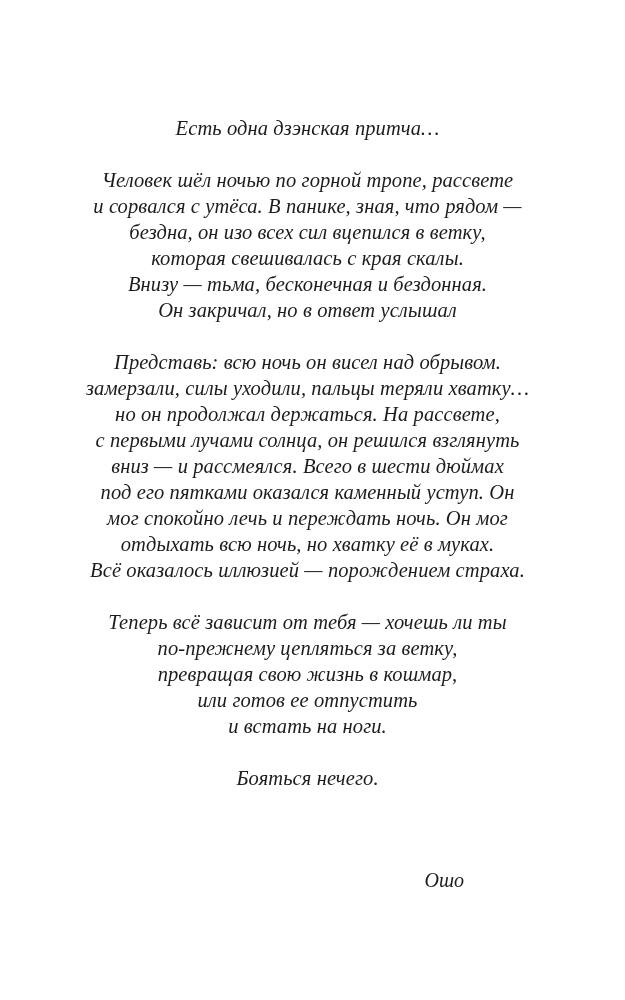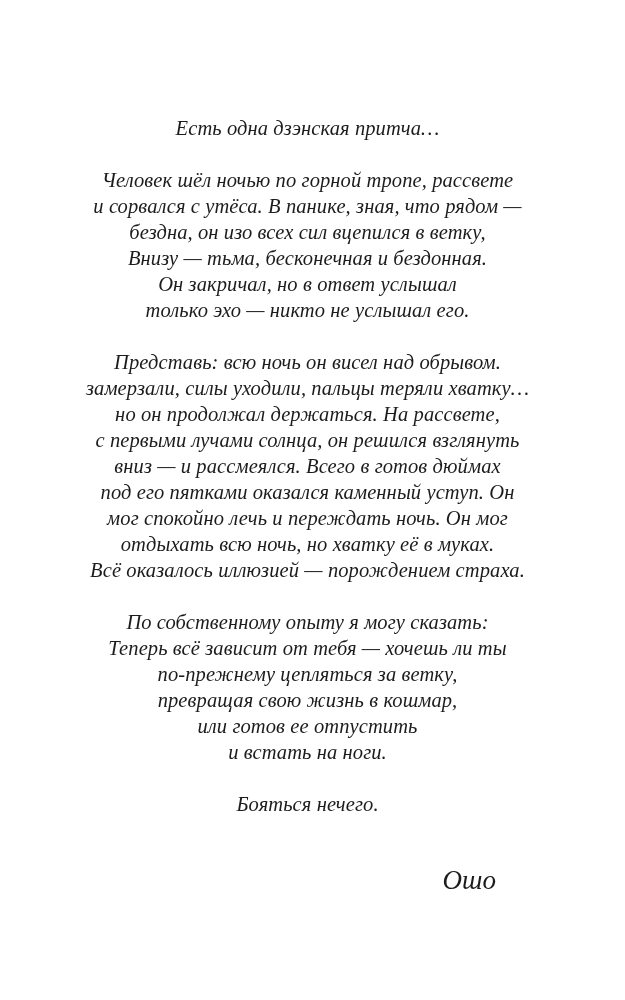--- a/index.html
+++ b/index.html
@@ -40,61 +40,60 @@
       white-space: nowrap;
       height: 26px;
     }
     .blank {
       display: block;
       height: 26px;
     }
     .signature {
       position: absolute;
       top: 867px;
-      right: 64px;
+      right: 96px;
       font-family: "Liberation Serif", "DejaVu Serif", serif;
       font-style: italic;
-      font-size: 27px;
+      font-size: 20px;
       line-height: 26px;
       text-align: right;
     }
   </style>
 </head>
 <body>
 
 <div class="page">
   <div class="text-block">
     <span class="line">Есть одна дзэнская притча…</span>
     <span class="blank"></span>
 
     <div>
       <span class="line">Человек шёл ночью по горной тропе, рассвете</span>
       <span class="line">и сорвался с утёса. В панике, зная, что рядом —</span>
       <span class="line">бездна, он изо всех сил вцепился в ветку,</span>
+      <span class="line">которая свешивалась с края скалы.</span>
       <span class="line">Внизу — тьма, бесконечная и бездонная.</span>
       <span class="line">Он закричал, но в ответ услышал</span>
-      <span class="line">только эхо — никто не услышал его.</span>
     </div>
     <span class="blank"></span>
 
     <div>
       <span class="line">Представь: всю ночь он висел над обрывом.</span>
       <span class="line">замерзали, силы уходили, пальцы теряли хватку…</span>
       <span class="line">но он продолжал держаться. На рассвете,</span>
       <span class="line">с первыми лучами солнца, он решился взглянуть</span>
-      <span class="line">вниз — и рассмеялся. Всего в готов дюймах</span>
+      <span class="line">вниз — и рассмеялся. Всего в шести дюймах</span>
       <span class="line">под его пятками оказался каменный уступ. Он</span>
       <span class="line">мог спокойно лечь и переждать ночь. Он мог</span>
       <span class="line">отдыхать всю ночь, но хватку её в муках.</span>
       <span class="line">Всё оказалось иллюзией — порождением страха.</span>
     </div>
     <span class="blank"></span>
 
     <div>
-      <span class="line">По собственному опыту я могу сказать:</span>
       <span class="line">Теперь всё зависит от тебя — хочешь ли ты</span>
       <span class="line">по-прежнему цепляться за ветку,</span>
       <span class="line">превращая свою жизнь в кошмар,</span>
       <span class="line">или готов ее отпустить</span>
       <span class="line">и встать на ноги.</span>
     </div>
     <span class="blank"></span>
 
     <span class="line">Бояться нечего.</span>
   </div>

